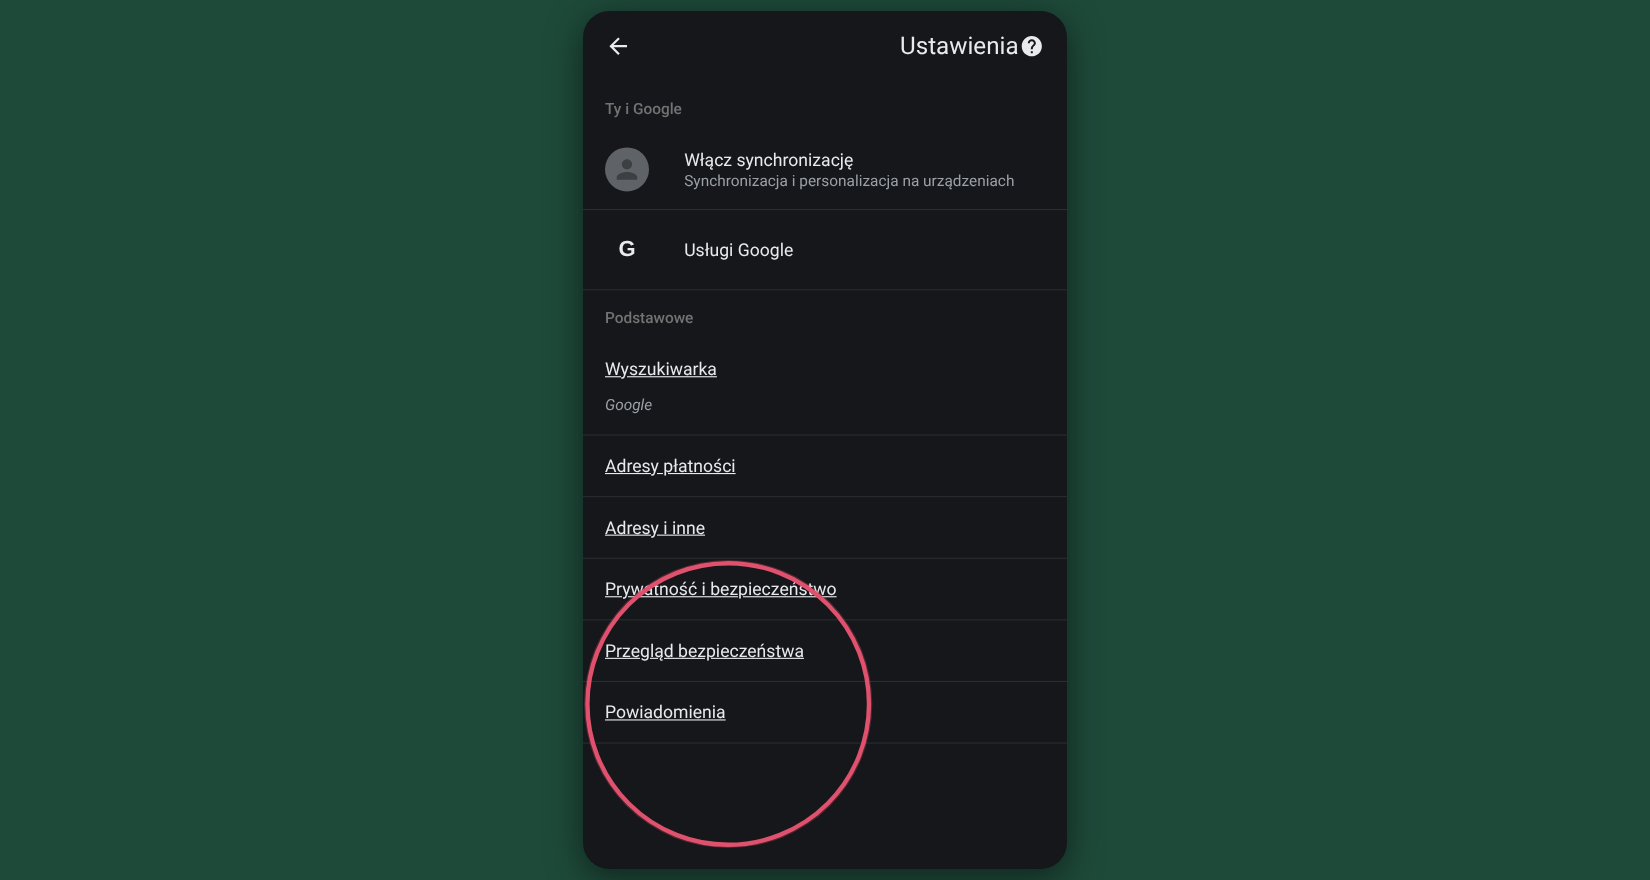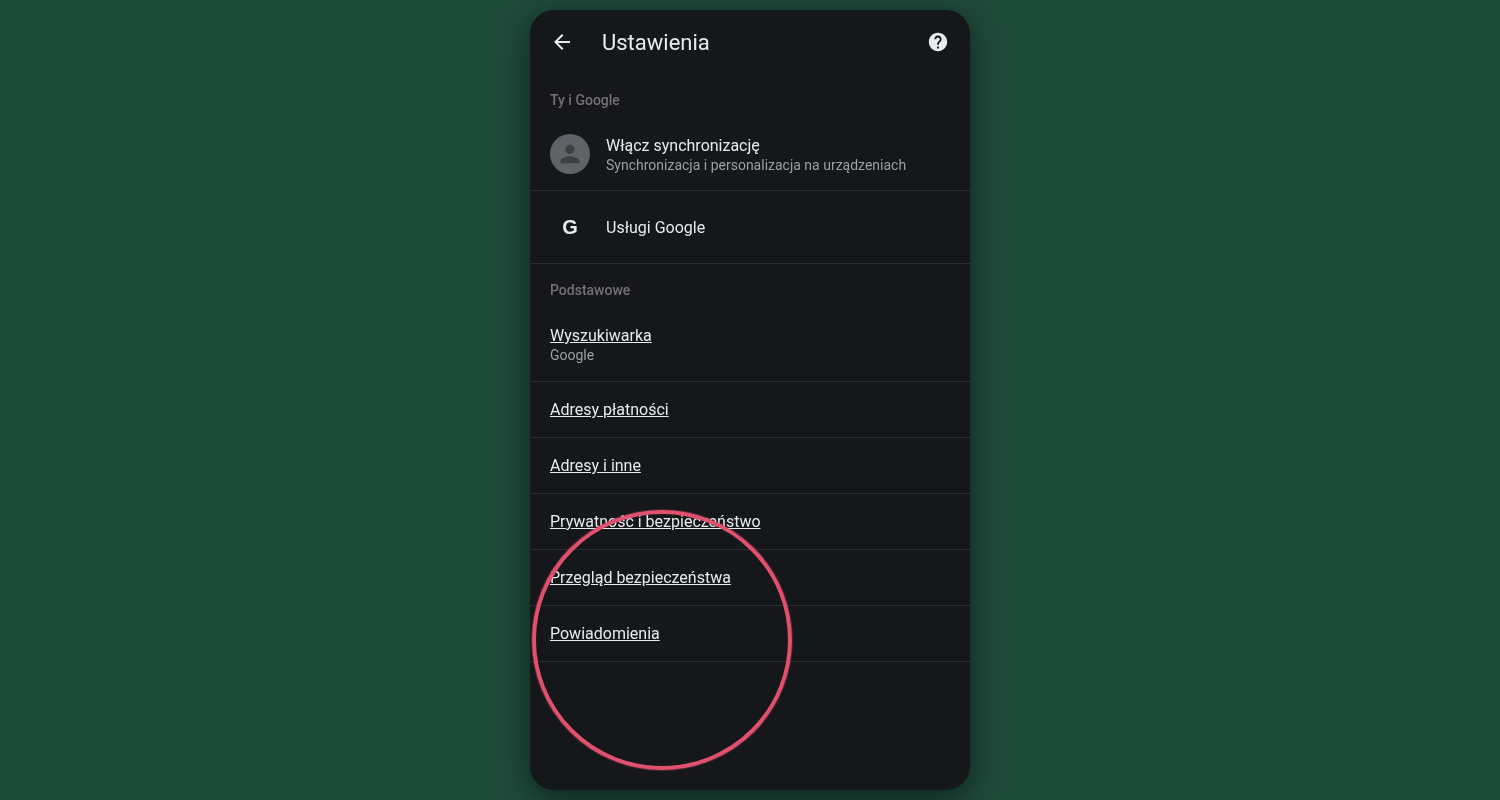--- a/index.html
+++ b/index.html
@@ -19,20 +19,21 @@
       border-radius: 24px;
       box-shadow: 0 8px 32px rgba(0,0,0,0.5);
       overflow: hidden;
       position: relative;
     }
     .header {
       display: flex;
       align-items: center;
       padding: 16px 20px;
       height: 64px;
+      text-align: right;
     }
     .back-btn {
       width: 24px;
       height: 24px;
       display: flex;
       align-items: center;
       justify-content: center;
       cursor: pointer;
     }
     .page-title {
@@ -80,21 +81,21 @@
       display: flex;
       align-items: center;
       justify-content: center;
       flex-shrink: 0;
       color: #e8eaed;
       font-size: 20px;
       font-weight: bold;
       font-family: Arial, sans-serif;
     }
     .item-text {
-      margin-left: 16px;
+      margin-left: 32px;
       flex: 1;
     }
     .item-title {
       color: #e8eaed;
       font-size: 16px;
       font-weight: 400;
     }
     .item-subtitle {
       color: #9aa0a6;
       font-size: 14px;
@@ -106,21 +107,22 @@
       border-bottom: 1px solid #2a2d31;
     }
     .simple-item .item-title {
       color: #e8eaed;
       font-size: 16px;
       text-decoration: underline;
     }
     .simple-item .item-subtitle {
       color: #9aa0a6;
       font-size: 14px;
-      margin-top: 2px;
+      margin-top: 16px;
+      font-style: italic;
     }
     .highlight-circle {
       position: absolute;
       width: 260px;
       height: 260px;
       border: 4px solid #e0516e;
       border-radius: 50%;
       pointer-events: none;
       left: 2px;
       top: 500px;

